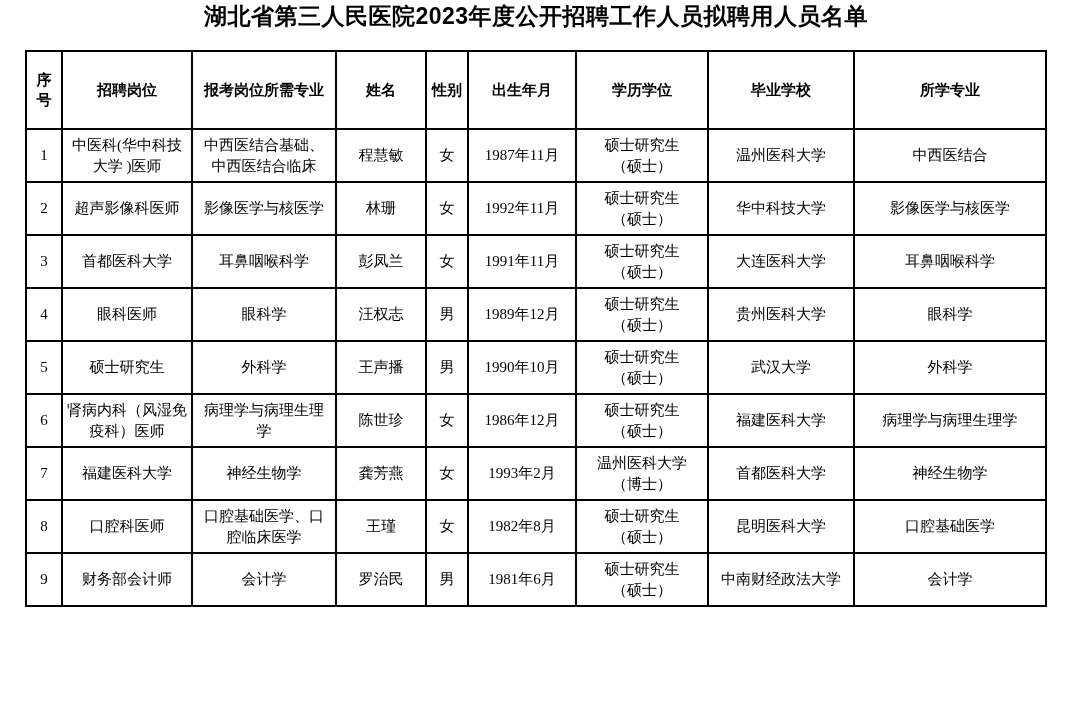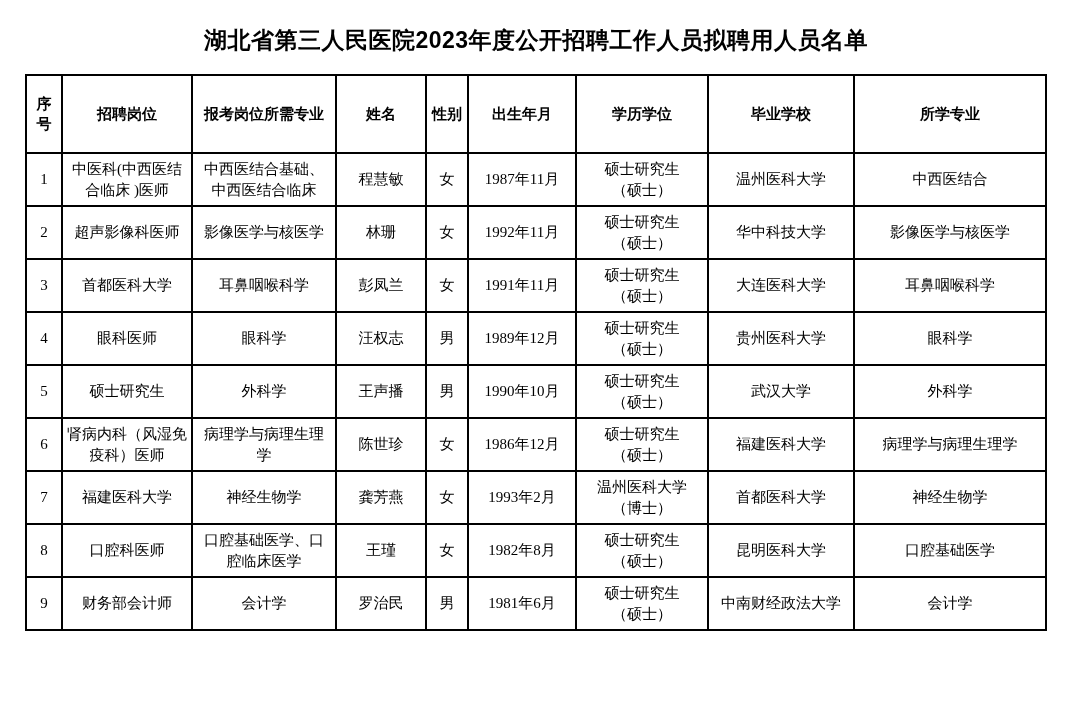--- a/index.html
+++ b/index.html
@@ -11,21 +11,20 @@
     width: 1072px;
     height: 718px;
     overflow: hidden;
     font-family: "Liberation Serif", serif;
     color: #000000;
   }
   .doc-page {
     width: 1072px;
     height: 718px;
     box-sizing: border-box;
-    padding-top: 24px;
     background: #ffffff;
   }
   .doc-title {
     width: 100%;
     text-align: center;
     font-family: "Liberation Sans", sans-serif;
     font-weight: bold;
     font-size: 23px;
     line-height: 32px;
     margin: 0 0 18px 0;
@@ -89,21 +88,21 @@
         <th>性别</th>
         <th>出生年月</th>
         <th>学历学位</th>
         <th>毕业学校</th>
         <th>所学专业</th>
       </tr>
     </thead>
     <tbody>
       <tr>
         <td>1</td>
-        <td>中医科(中西医结合临床 )医师</td>
+        <td>中医科(华中科技大学 )医师</td>
         <td>中西医结合基础、中西医结合临床</td>
         <td>程慧敏</td>
         <td>女</td>
         <td>1987年11月</td>
         <td>硕士研究生
 （硕士）</td>
         <td>温州医科大学</td>
         <td>中西医结合</td>
       </tr>
       <tr>

